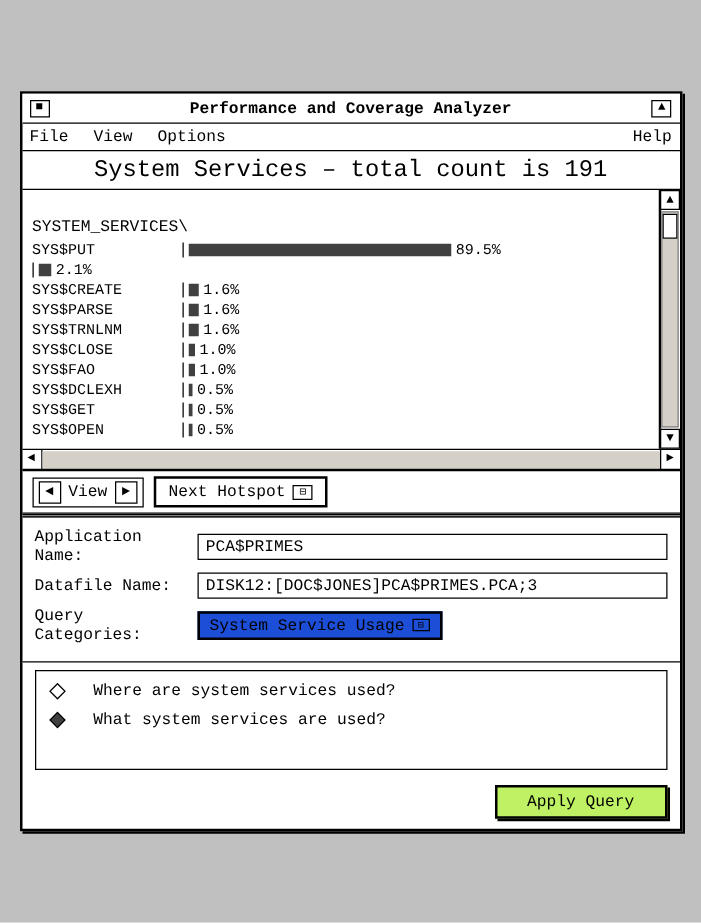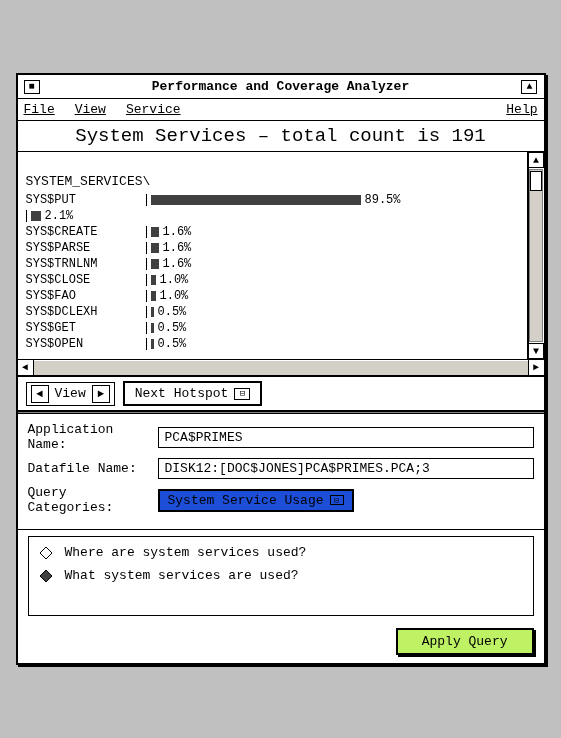--- a/index.html
+++ b/index.html
@@ -55,21 +55,20 @@
       display: flex;
       border-bottom: 1px solid #000;
       padding: 2px 4px;
       gap: 16px;
     }
 
     .menu-item {
       font-size: 13px;
       cursor: pointer;
       padding: 1px 2px;
-      text-decoration: underline;
     }
 
     .menu-right {
       margin-left: auto;
     }
 
     .status-bar {
       text-align: center;
       padding: 4px;
       border-bottom: 1px solid #000;
@@ -275,21 +274,21 @@
     .query-area {
       padding: 8px 10px;
       border: 1px solid #000;
       margin: 6px 10px;
       min-height: 80px;
     }
 
     .query-option {
       display: flex;
       align-items: center;
-      gap: 12px;
+      gap: 22px;
       margin-bottom: 8px;
       font-size: 13px;
       cursor: pointer;
     }
 
     .diamond-icon {
       width: 14px;
       height: 14px;
       display: inline-block;
       position: relative;
@@ -359,21 +358,21 @@
 
   <div class="title-bar">
     <div class="title-btn">■</div>
     <span>Performance and Coverage Analyzer</span>
     <div class="title-btn">▲</div>
   </div>
 
   <div class="menu-bar">
     <span class="menu-item">File</span>
     <span class="menu-item">View</span>
-    <span class="menu-item">Service</span>
+    <span class="menu-item">Options</span>
     <span class="menu-item menu-right">Help</span>
   </div>
 
   <div class="status-bar">
     <span>System Services – total count is 191</span>
   </div>
 
   <div class="main-content" style="height:310px;">
     <div class="data-area">
       <div class="section-header">SYSTEM_SERVICES\</div>

